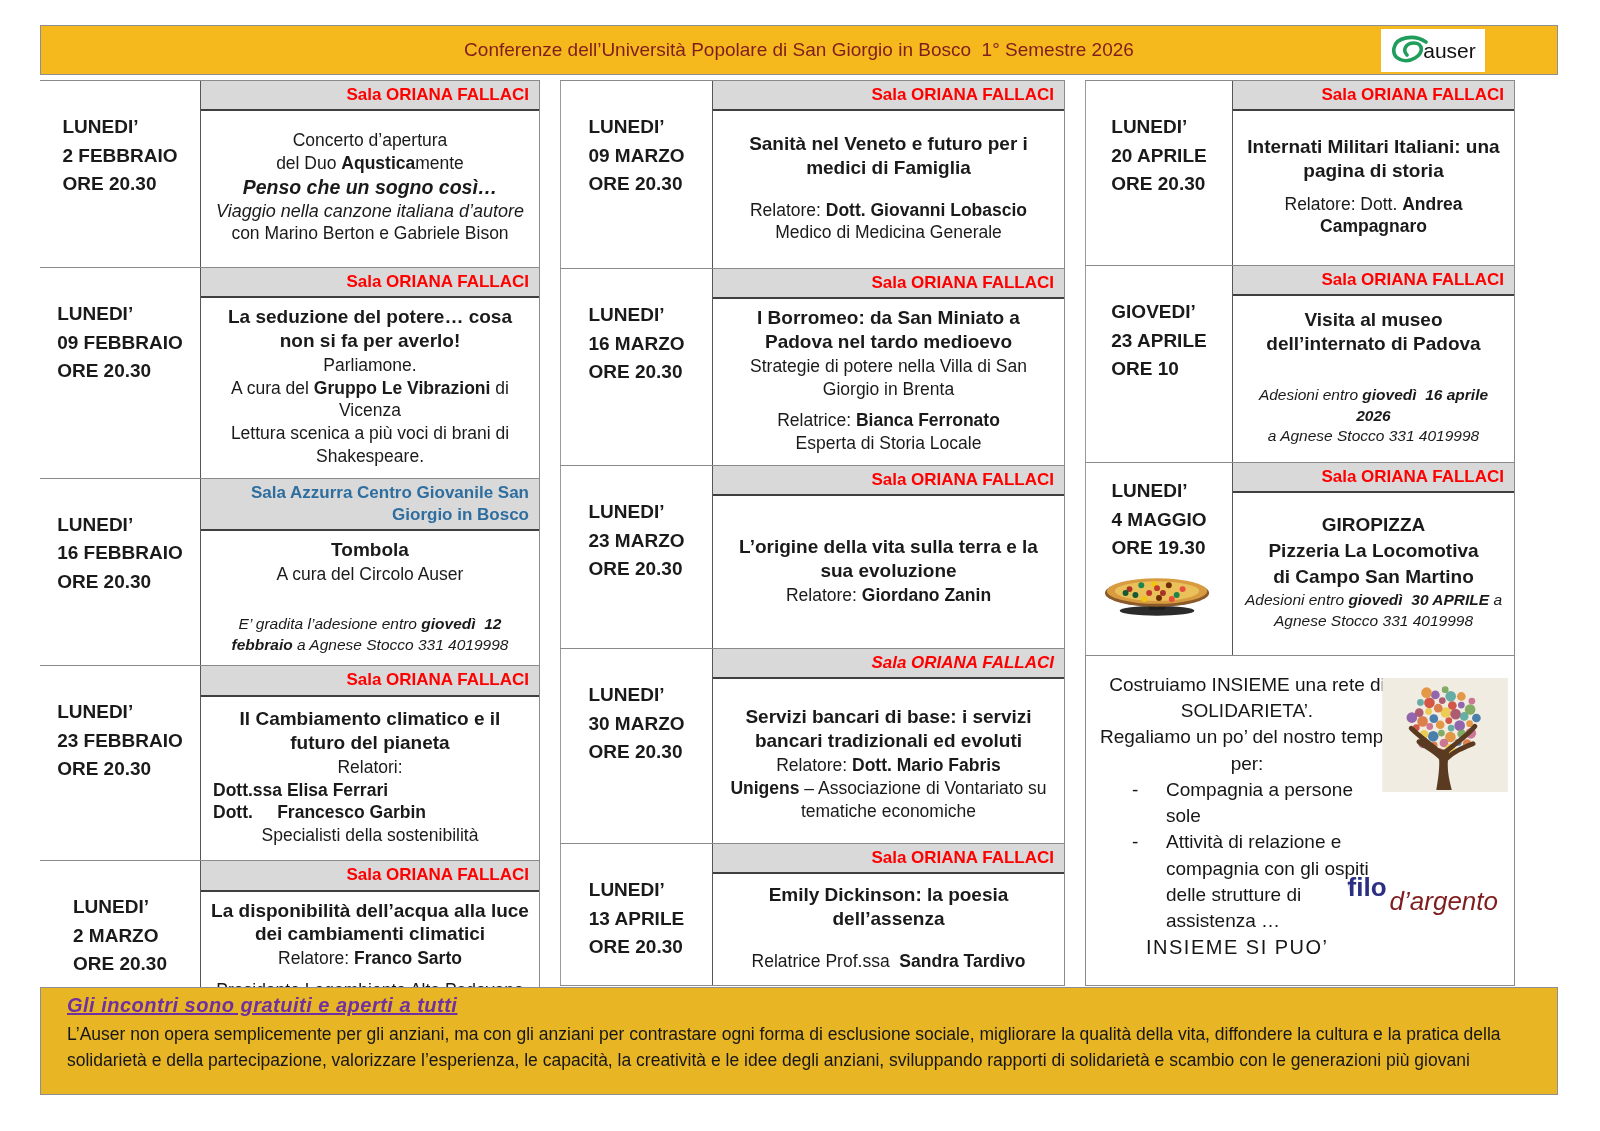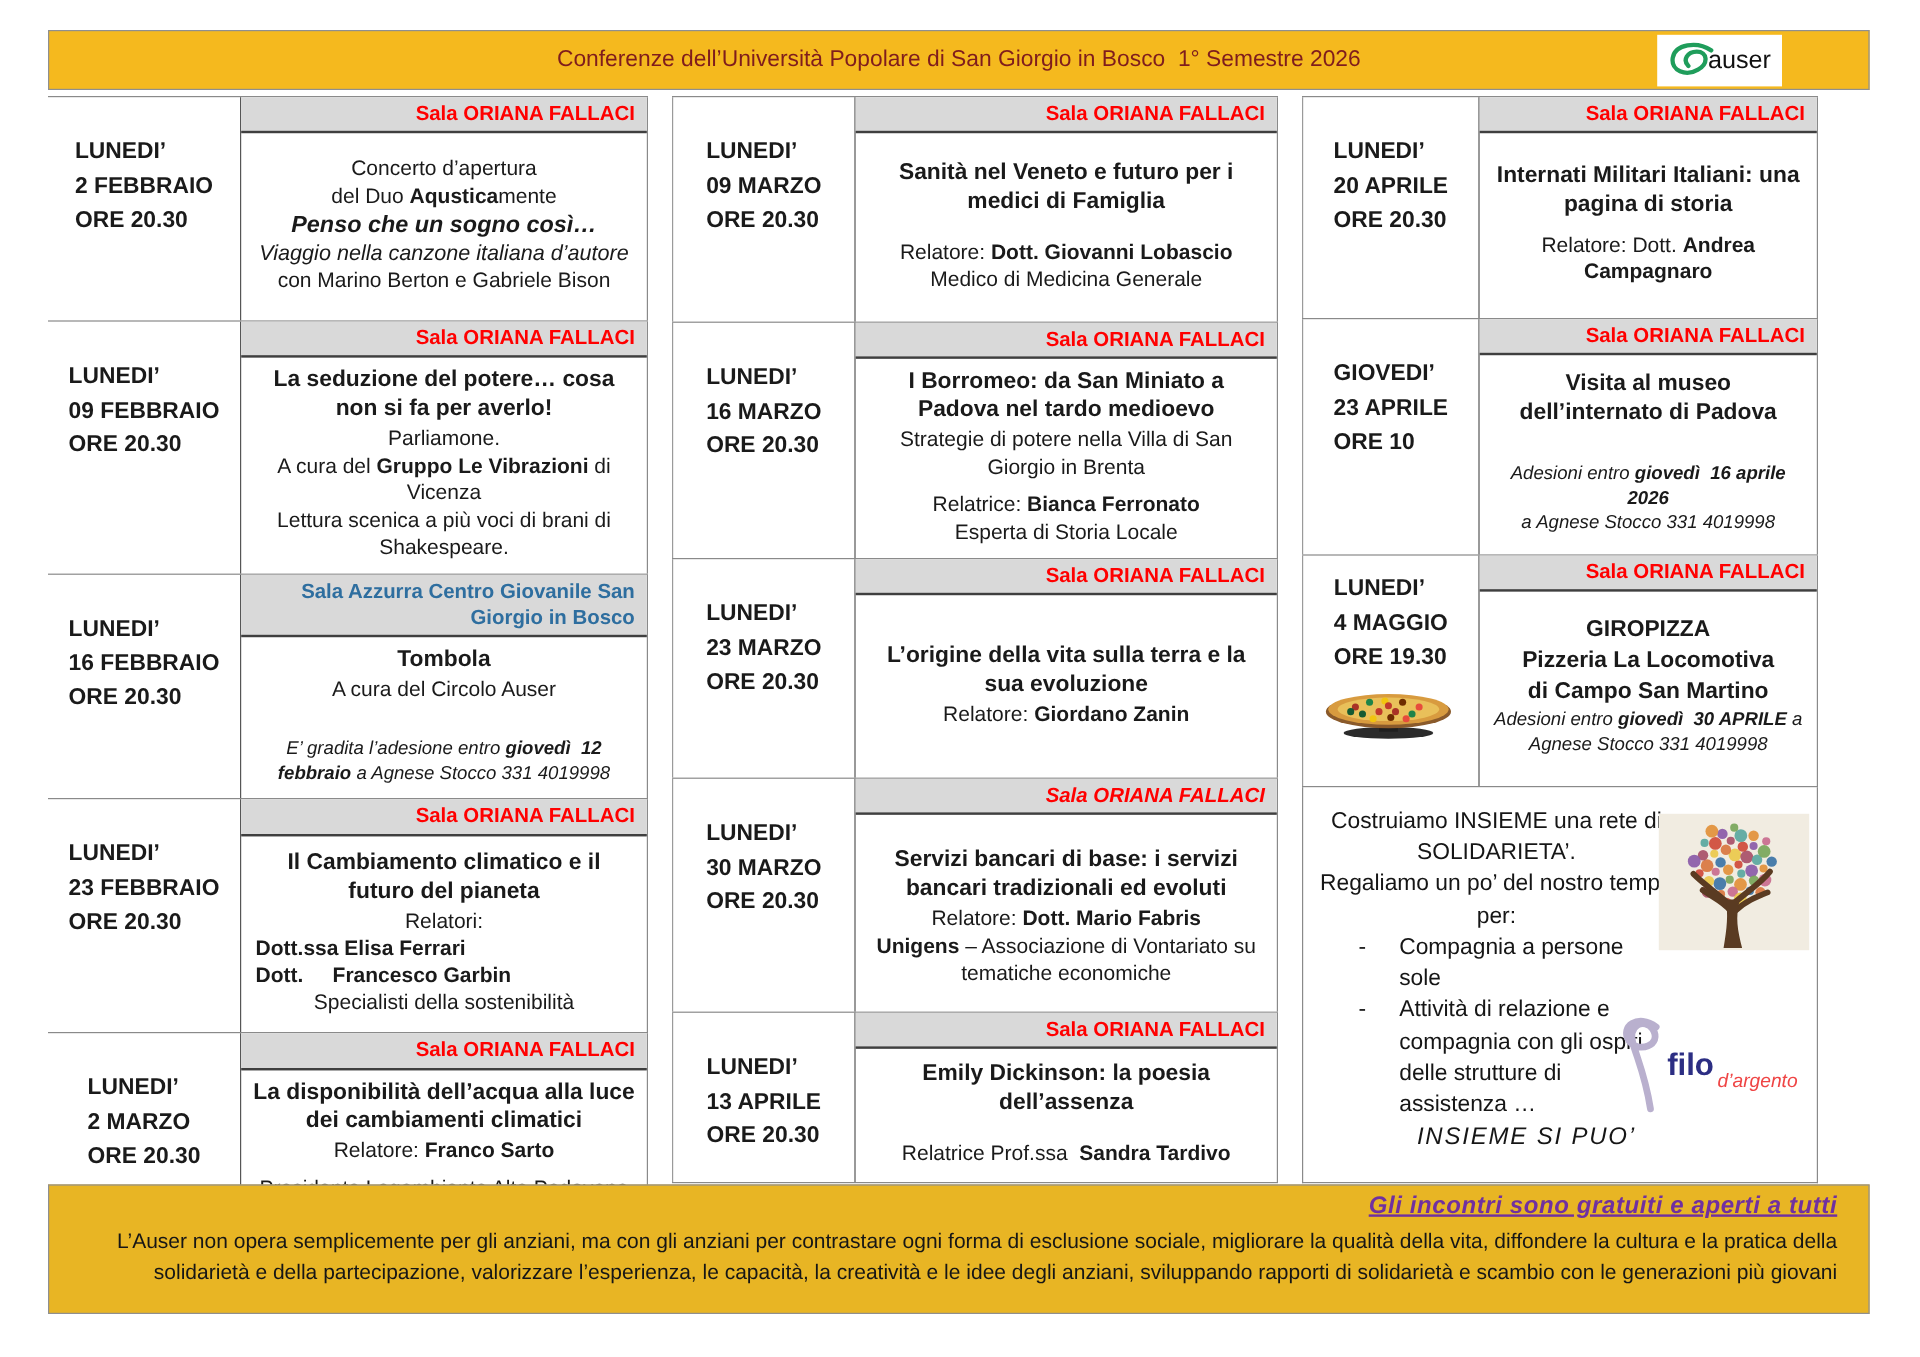--- a/index.html
+++ b/index.html
@@ -48,29 +48,29 @@
   .pizza{margin-top:10px;}
 
   
   .solidarity{position:relative;display:block;width:430px;border-left:1px solid #8a8a8a;border-right:1px solid #8a8a8a;
               padding:16px 6px 6px 10px;box-sizing:border-box;}
   .sol-text{width:302px;font-size:19px;line-height:1.38;color:#161616;}
   .sol-intro{text-align:center;}
   .sol-bullet{display:flex;text-align:left;margin-left:36px;}
   .sol-bullet .dash{width:34px;flex:0 0 34px;}
   .sol-bullet .btx{flex:1;max-width:205px;}
-  .sol-closing{font-style:italic;font-size:20px;letter-spacing:1.5px;margin-left:50px;text-align:center;}
+  .sol-closing{font-size:20px;letter-spacing:1.5px;margin-left:50px;text-align:left;}
   .tree{position:absolute;right:6px;top:22px;}
   .filo{position:absolute;right:16px;top:188px;width:152px;display:flex;align-items:center;}
   .filo-bold{font-weight:bold;font-size:26px;color:#2c2e83;margin-left:-6px;}
-  .filo-ital{font-style:italic;font-size:16px;color:#ef4444;margin-left:3px;white-space:nowrap;margin-top:29px;}
+  .filo-ital{font-style:italic;font-size:26px;color:#7f1d1d;margin-left:3px;white-space:nowrap;margin-top:29px;}
 
   
   .footer{position:absolute;left:40px;top:987px;width:1518px;height:108px;background:#E8B524;
-          border:1px solid #8f8f8f;box-sizing:border-box;text-align:right;padding:6px 26px 1px;}
+          border:1px solid #8f8f8f;box-sizing:border-box;text-align:left;padding:6px 26px 1px;}
   .footer-headline{color:#7030A0;font-style:italic;font-weight:bold;text-decoration:underline;
                    font-size:20px;letter-spacing:0.5px;}
   .footer-body{font-size:17.5px;line-height:1.5;margin-top:4px;color:#161616;}
 </style>
 </head>
 <body>
 
 <div class="page">
 
   <div class="banner">

